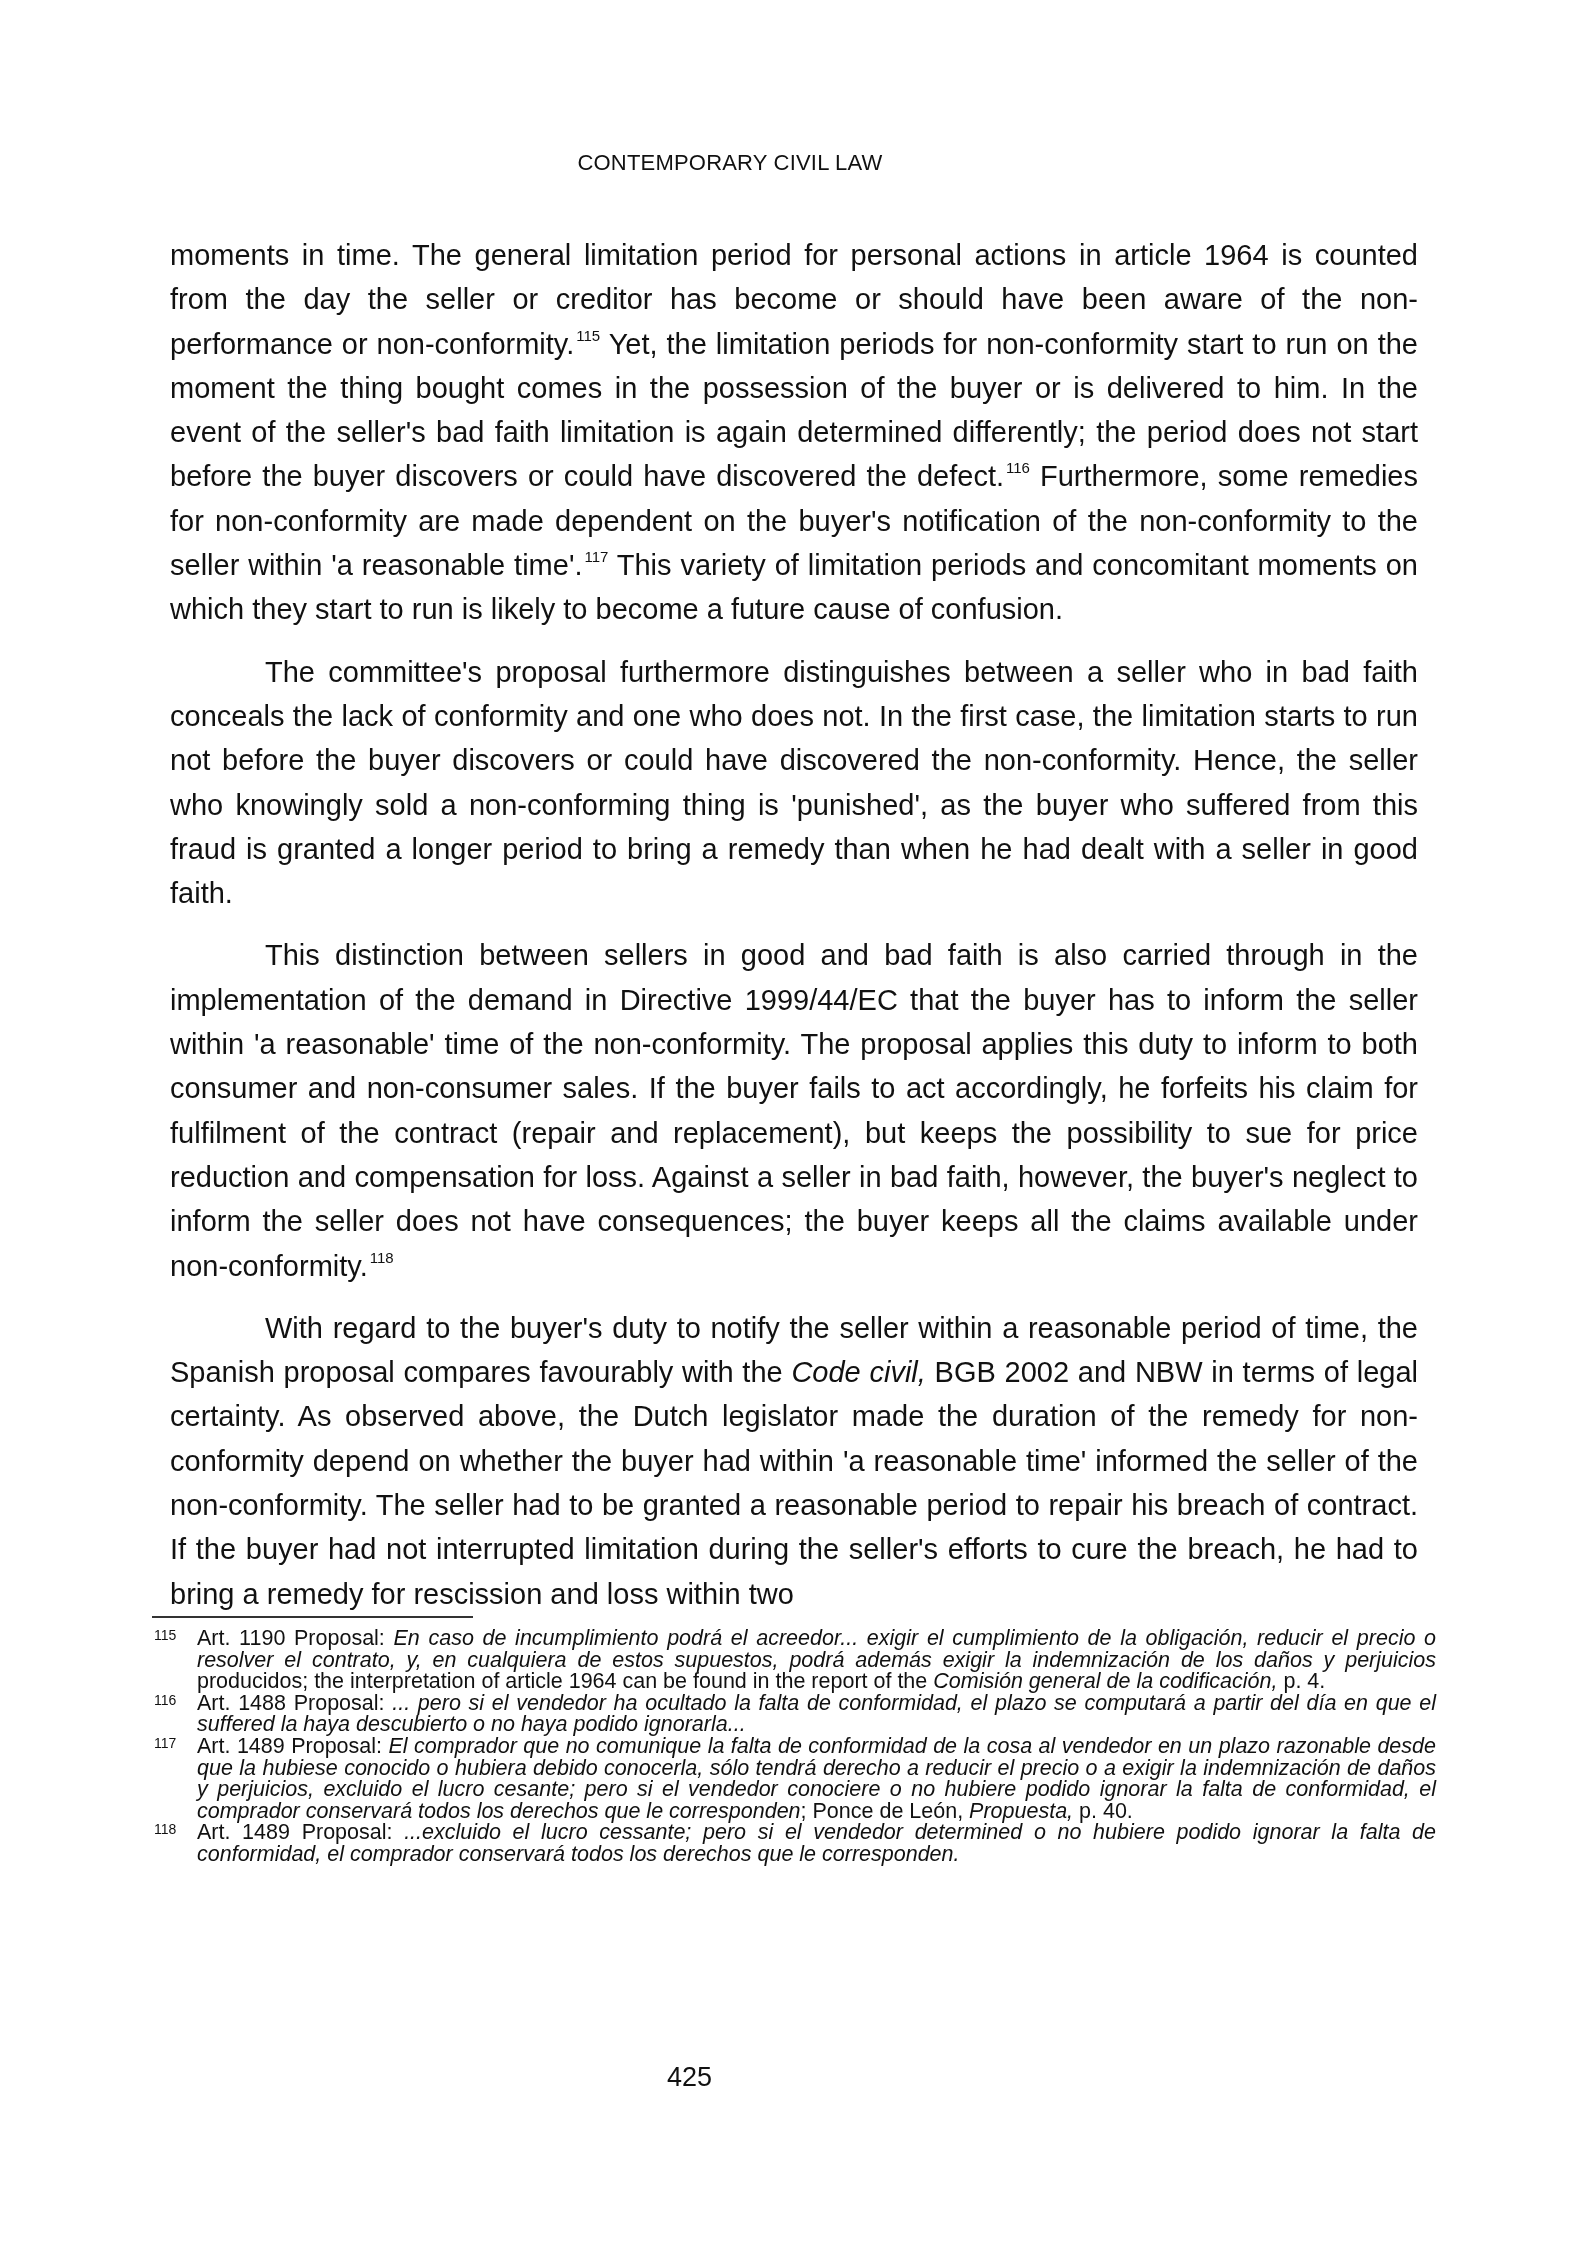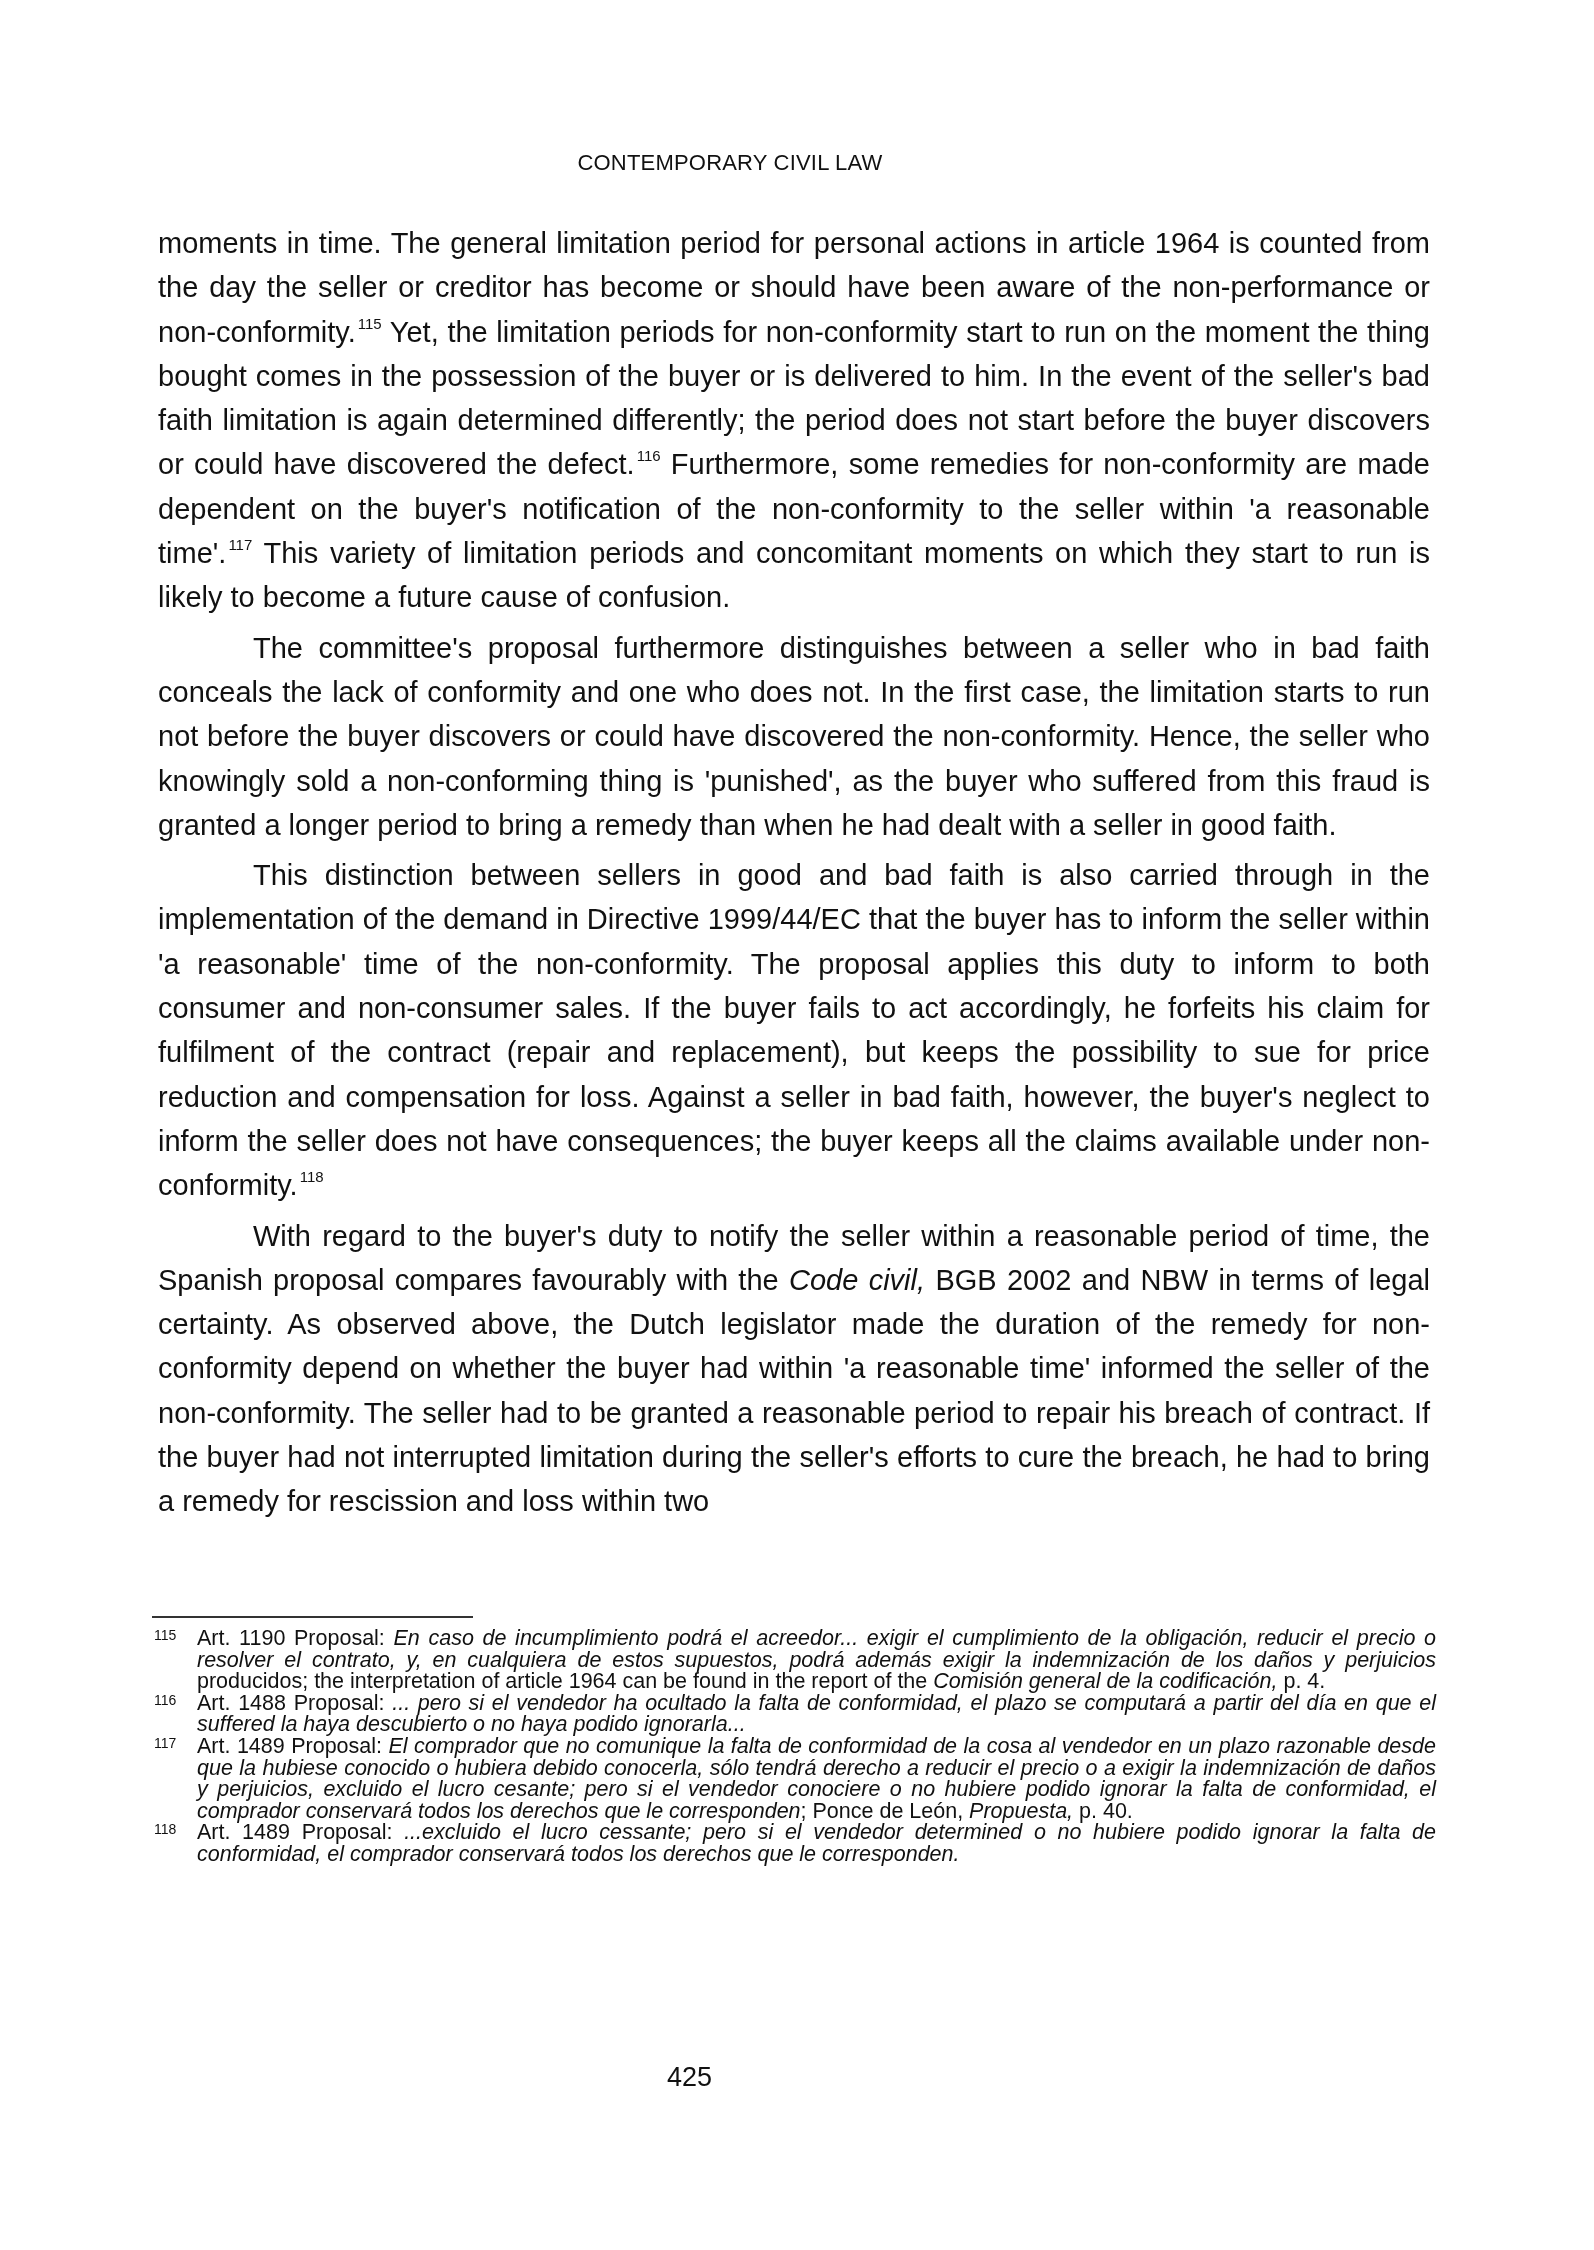--- a/index.html
+++ b/index.html
@@ -2,21 +2,21 @@
 <html><head>
 <meta charset="utf-8">
 <style>
   html, body { margin: 0; padding: 0; background: #ffffff; }
   body { width: 1594px; height: 2250px; position: relative; overflow: hidden;
          font-family: "Liberation Sans", sans-serif; color: #111111; }
   .running-head { position: absolute; top: 150px; left: 0; width: 1460px; text-align: center;
                   font-size: 22px; letter-spacing: 0.2px; }
   .body-text { position: absolute; top: 215px; left: 152px; width: 1284px;
                font-size: 29px; line-height: 44.3px; text-align: justify; }
-  .body-text p { margin: 6px; }
+  .body-text p { margin: 18px; }
   .body-text p.indent { text-indent: 95px; }
   sup.fnref { font-size: 15px; line-height: 0; vertical-align: 13px; margin-left: 2px; }
   .fn-rule { position: absolute; top: 1616px; left: 152px; width: 321px; height: 0;
              border-top: 2px solid #333333; }
   .footnotes { position: absolute; top: 1628px; left: 152px; width: 1284px;
                font-size: 21.5px; line-height: 21.6px; }
   .fn { position: relative; padding-left: 45px; text-align: justify; margin: 0 0 0 0; }
   .fn-num { position: absolute; left: 2px; top: -3px; font-size: 14px; }
   .fn i { font-style: italic; }
   .page-number { position: absolute; top: 2062px; left: 0; width: 1379px; text-align: center;

